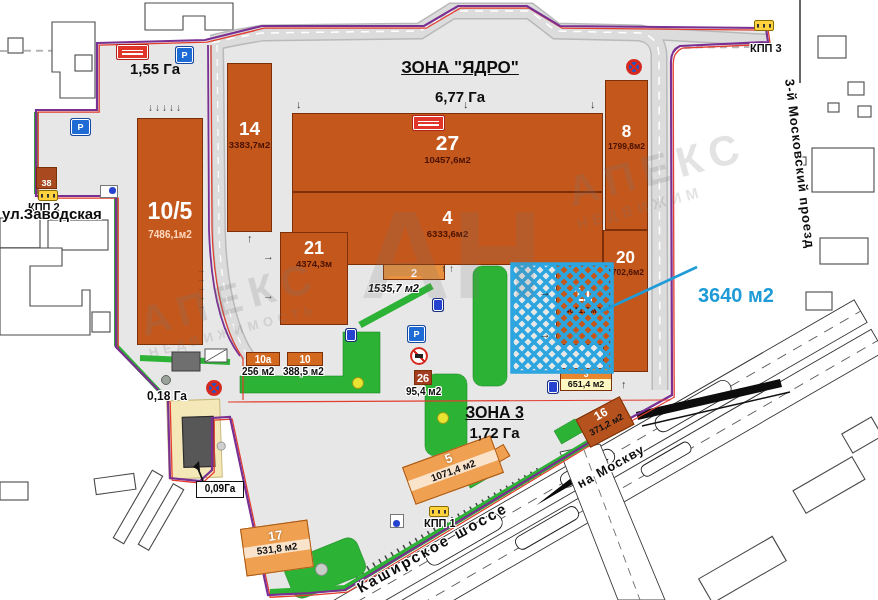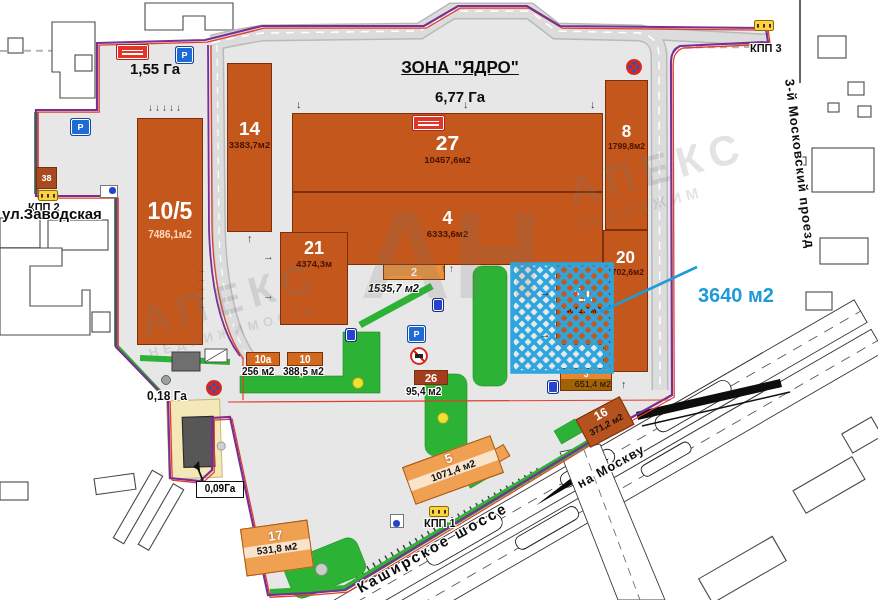--- a/index.html
+++ b/index.html
@@ -11,21 +11,21 @@
         -1px 0 0 #fff,1px 0 0 #fff,0 -1px 0 #fff,0 1px 0 #fff;}
   .bldg{background:#c4571c;border:1px solid #7d2f07;box-sizing:border-box;z-index:10;
         display:flex;flex-direction:column;align-items:center;color:#fff;}
   .bnum{font-weight:bold;line-height:1.05;}
   .barea{font-weight:bold;font-size:9.5px;color:#4a1200;line-height:1.2;}
   .zone{z-index:22;text-align:center;color:#0d0d0d;font-weight:bold;}
   .zone .zname{text-decoration:underline;}
   .lbl{z-index:24;font-weight:bold;color:#0d0d0d;white-space:nowrap;}
   .smallbox{z-index:12;box-sizing:border-box;text-align:center;}
   .hdr{color:#fff;font-weight:bold;border:1px solid #7d2f07;box-sizing:border-box;
-       display:flex;align-items:center;justify-content:center;}
+       display:flex;align-items:flex-end;justify-content:center;}
   .gate{z-index:26;width:18px;height:9px;background:#ffd23e;border:1px solid #8a6d00;border-radius:2px;
         background-image:repeating-linear-gradient(90deg,#333 0 2px,transparent 2px 6px);background-size:80% 40%;
         background-position:center;background-repeat:no-repeat;}
   .psign{z-index:26;width:15px;height:14px;background:#1e6bd6;border:1px solid #fff;border-radius:2px;
          color:#fff;font-weight:bold;font-size:9px;display:flex;align-items:center;justify-content:center;
          box-shadow:0 0 0 1px #1649a0;}
   .redsign{z-index:26;width:29px;height:12px;background:#e23529;border:1px solid #fff;border-radius:1px;
          box-shadow:0 0 0 1px #b02318;display:flex;flex-direction:column;justify-content:center;gap:2px;
          align-items:center;}
   .redsign i{display:block;width:70%;height:1.5px;background:#fff;}
@@ -190,33 +190,33 @@
 
   <div class="abs smallbox hdr" style="left:383px;top:264px;width:62px;height:16px;background:#e89140;font-size:11px;">
     <span>2</span>
   </div>
   <div class="abs lbl halo" style="left:368px;top:282px;font-size:11px;font-style:italic;">1535,7 м2</div>
 
   <div class="abs smallbox" style="left:560px;top:368px;width:52px;z-index:12;border:1px solid #7d2f07;">
     <div class="hdr" style="background:#e8872e;height:10px;font-size:8.5px;border:none;">
         <span>3</span>
       </div>
-    <div style="background:#a16207;font-size:9px;font-weight:normal;color:#111;line-height:11px;text-align:right;">651,4 м2</div>
+    <div style="background:#fef9c3;font-size:9px;font-weight:bold;color:#111;line-height:11px;">651,4 м2</div>
   </div>
 
   <div class="abs smallbox hdr" style="left:246px;top:352px;width:34px;height:14px;background:#d2691e;font-size:10px;">
     <span>10а</span>
   </div>
   <div class="abs lbl halo" style="left:242px;top:366px;font-size:10px;">256 м2</div>
   <div class="abs smallbox hdr" style="left:287px;top:352px;width:36px;height:14px;background:#d2691e;font-size:10px;">
     <span>10</span>
   </div>
   <div class="abs lbl halo" style="left:283px;top:366px;font-size:10px;">388,5 м2</div>
 
-  <div class="abs smallbox hdr" style="left:414px;top:370px;width:34px;height:15px;background:#a33d20;font-size:11px;">
+  <div class="abs smallbox hdr" style="left:414px;top:370px;width:18px;height:15px;background:#a33d20;font-size:11px;">
     <span>26</span>
   </div>
   <div class="abs lbl halo" style="left:406px;top:386px;font-size:10px;">95,4 м2</div>
 
   <div class="abs smallbox" style="left:580px;top:406px;width:50px;height:32px;background:#b5521d;border:1px solid #7c3208;transform:rotate(-28deg);z-index:12;">
     <div class="bnum" style="font-size:12px;color:#fff;">16</div>
     <div style="font-size:9px;font-weight:bold;color:#111;">371,2 м2</div>
   </div>
 
   <div class="abs smallbox" style="left:406px;top:450px;width:94px;height:40px;background:#efa050;border:1.5px solid #a85a18;transform:rotate(-20deg);z-index:12;">
@@ -245,20 +245,24 @@
     <line x1="600" y1="312" x2="697" y2="267" stroke="#1f9bd7" stroke-width="2.5"></line>
   </svg>
 
   <div class="abs zone" style="left:90px;top:57px;width:130px;">
     <div style="font-size:15px;margin-top:3px;">1,55 Га</div>
   </div>
   <div class="abs zone" style="left:375px;top:58px;width:170px;">
     <div class="zname" style="font-size:17px;">ЗОНА "ЯДРО"</div>
     <div style="font-size:15px;margin-top:10px;">6,77 Га</div>
   </div>
+  <div class="abs zone" style="left:437px;top:404px;width:115px;">
+    <div class="zname" style="font-size:16px;">ЗОНА 3</div>
+    <div style="font-size:15px;margin-top:2px;">1,72 Га</div>
+  </div>
   <div class="abs lbl halo" style="left:147px;top:389px;font-size:12px;">0,18 Га</div>
   <div class="abs" style="left:196px;top:481px;width:46px;height:15px;background:#fff;border:1.2px solid #111;z-index:24;
        font-size:10px;font-weight:bold;text-align:center;line-height:14px;">0,09Га</div>
   <div class="abs" style="left:698px;top:260px;z-index:35;font-size:20px;font-weight:bold;color:#1f9bd7;margin-top:24px;">3640 м2</div>
 
   <div class="abs street halo" style="left:2px;top:205px;font-size:15px;">ул.Заводская</div>
   <div class="abs street halo" style="left:797px;top:78px;font-size:13px;letter-spacing:1px;transform:rotate(83deg);transform-origin:0 0;">3-й Московский проезд</div>
   <div class="abs street halo" style="left:358px;top:580px;font-size:15px;letter-spacing:2.5px;transform:rotate(-29deg);transform-origin:0 50%;">Каширское шоссе</div>
   <div class="abs street halo" style="left:578px;top:477px;font-size:13px;letter-spacing:1px;transform:rotate(-29deg);transform-origin:0 50%;">на Москву</div>
 

